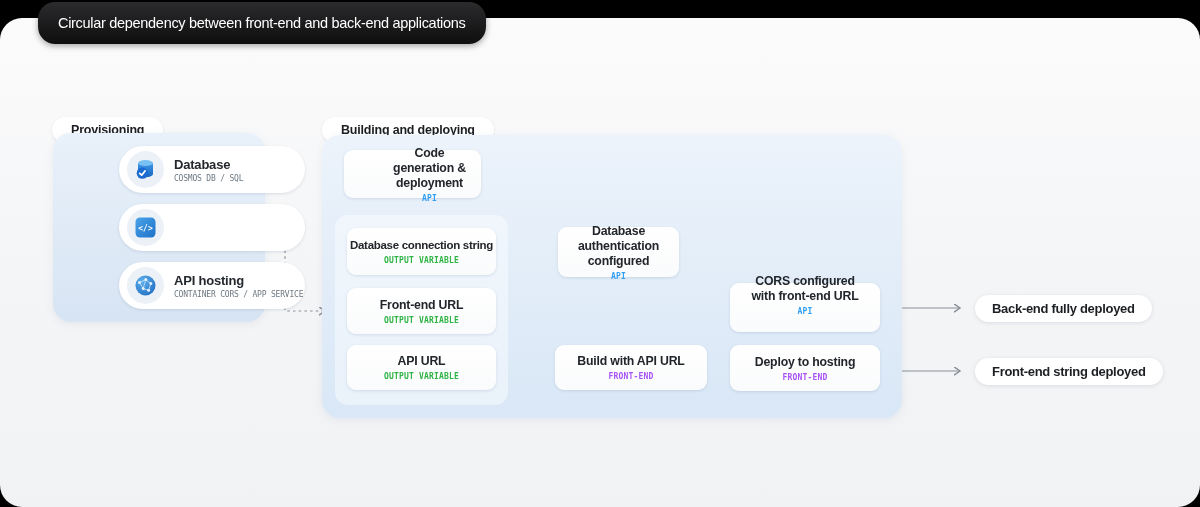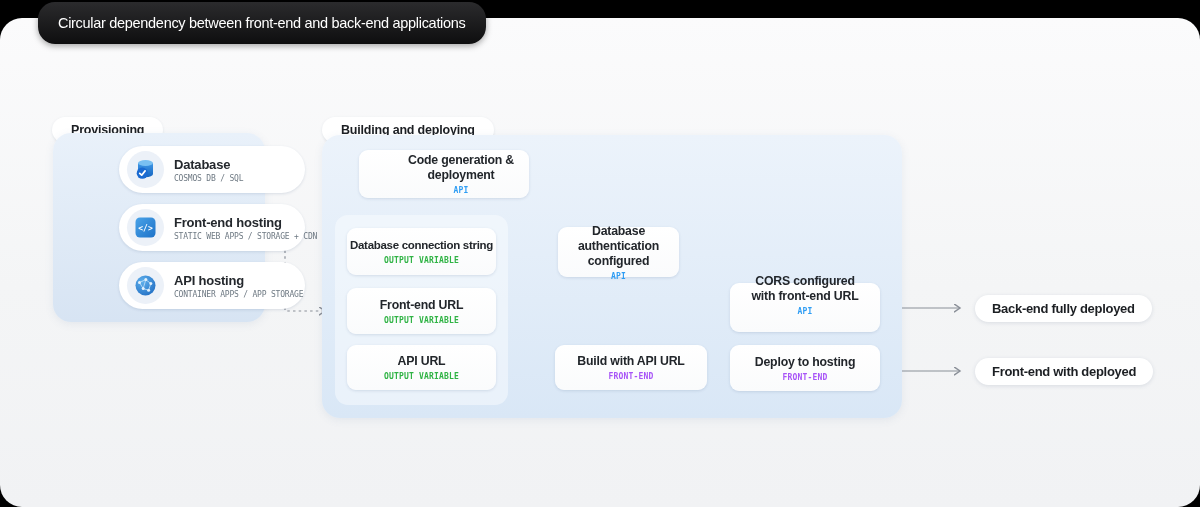--- a/index.html
+++ b/index.html
@@ -67,21 +67,21 @@
   .fcard-title { font-size:12.3px; font-weight:600; color:#22262b; line-height:1.22; letter-spacing:-0.2px; }
   .fcard-title.small { font-size:11.5px; letter-spacing:-0.3px; white-space:nowrap; }
   .tag {
     font-family:"DejaVu Sans Mono", monospace; font-size:8px; font-weight:bold;
     letter-spacing:0.2px; margin-top:3px; white-space:nowrap;
   }
   .tag-api { color:var(--tag-api,#2e9df4); }
   .tag-output { color:var(--tag-output-variable,#2fb344); }
   .tag-frontend { color:var(--tag-front-end,#a855f7); }
 
-  #codegen  { left:359px; top:150px; width:170px; height:48px;padding-left:40px; }
+  #codegen  { left:344px; top:150px; width:137px; height:48px;padding-left:40px; }
   #dbconn   { left:347px; top:228px; width:149px; height:47px; }
   #furl     { left:347px; top:288px; width:149px; height:46px; }
   #apiurl   { left:347px; top:345px; width:149px; height:45px; }
   #dbauth   { left:558px; top:227px; width:121px; height:50px; }
   #cors     { left:730px; top:283px; width:150px; height:49px; padding:16px 16px;justify-content:flex-end; }
   #build    { left:555px; top:345px; width:152px; height:45px; }
   #deploy   { left:730px; top:345px; width:150px; height:46px; }
 
   .end-pill {
     position:absolute; height:27px; background:#fff; border-radius:14px;
@@ -148,24 +148,20 @@
       <svg width="21" height="21" viewBox="0 0 21 21">
         <defs>
           <linearGradient id="cdg" x1="0" y1="0" x2="1" y2="1">
             <stop offset="0" stop-color="#4aa3e8"></stop>
               <stop offset="1" stop-color="#1d72c8"></stop>
           </linearGradient>
         </defs>
         <rect x="0.5" y="0.5" width="20" height="20" rx="4.5" fill="url(#cdg)"></rect>
         <text x="10.5" y="13.8" font-family="DejaVu Sans Mono, monospace" font-size="8" font-weight="bold" fill="#fff" text-anchor="middle">&lt;/&gt;</text>
       </svg>
-    </span>
-    <span class="pcard-text">
-      <span class="pcard-title">Front-end hosting</span>
-      <span class="pcard-sub">STATIC WEB APPS / STORAGE + CDN</span>
     </span>
   </div>
   <div class="pcard" style="top:129px;">
     <span class="icon-circle">
       <svg width="21" height="21" viewBox="0 0 21 21">
         <defs>
           <radialGradient id="glg" cx="0.35" cy="0.3" r="0.9">
             <stop offset="0" stop-color="#5fb0ec"></stop>
               <stop offset="1" stop-color="#1a67bf"></stop>
           </radialGradient>
@@ -174,21 +170,21 @@
         <path d="M4.5,7.5 L10.8,4.6 L15.8,8.6 M10.8,4.6 L8.2,13.6 M4.5,7.5 L8.2,13.6 L13.6,15.2 M15.8,8.6 L13.6,15.2" stroke="#bfdff7" stroke-width="1" fill="none" opacity="0.85"></path>
         <circle cx="4.5" cy="7.5" r="1.5" fill="#e3f1fc"></circle>
         <circle cx="10.8" cy="4.6" r="1.5" fill="#e3f1fc"></circle>
         <circle cx="15.8" cy="8.6" r="1.5" fill="#e3f1fc"></circle>
         <circle cx="8.2" cy="13.6" r="1.5" fill="#e3f1fc"></circle>
         <circle cx="13.6" cy="15.2" r="1.5" fill="#e3f1fc"></circle>
       </svg>
     </span>
     <span class="pcard-text">
       <span class="pcard-title">API hosting</span>
-      <span class="pcard-sub">CONTAINER APPS / APP STORAGE</span>
+      <span class="pcard-sub">CONTAINER CORS / APP SERVICE</span>
     </span>
   </div>
 </div>
 
 <div class="panel" id="right-panel"></div>
 <div class="panel" id="inner-panel"></div>
 
 <div class="fcard" id="codegen">
   <div class="fcard-title">Code generation &amp; deployment</div>
   <div class="tag tag-api">API</div>
@@ -223,13 +219,13 @@
   <div class="fcard-title">Build with API URL</div>
   <div class="tag tag-frontend">FRONT-END</div>
 </div>
 
 <div class="fcard" id="deploy">
   <div class="fcard-title">Deploy to hosting</div>
   <div class="tag tag-frontend">FRONT-END</div>
 </div>
 
 <div class="end-pill" id="pill-backend">Back-end fully deployed</div>
-<div class="end-pill" id="pill-frontend">Front-end with deployed</div>
+<div class="end-pill" id="pill-frontend">Front-end string deployed</div>
 
 </body></html>

